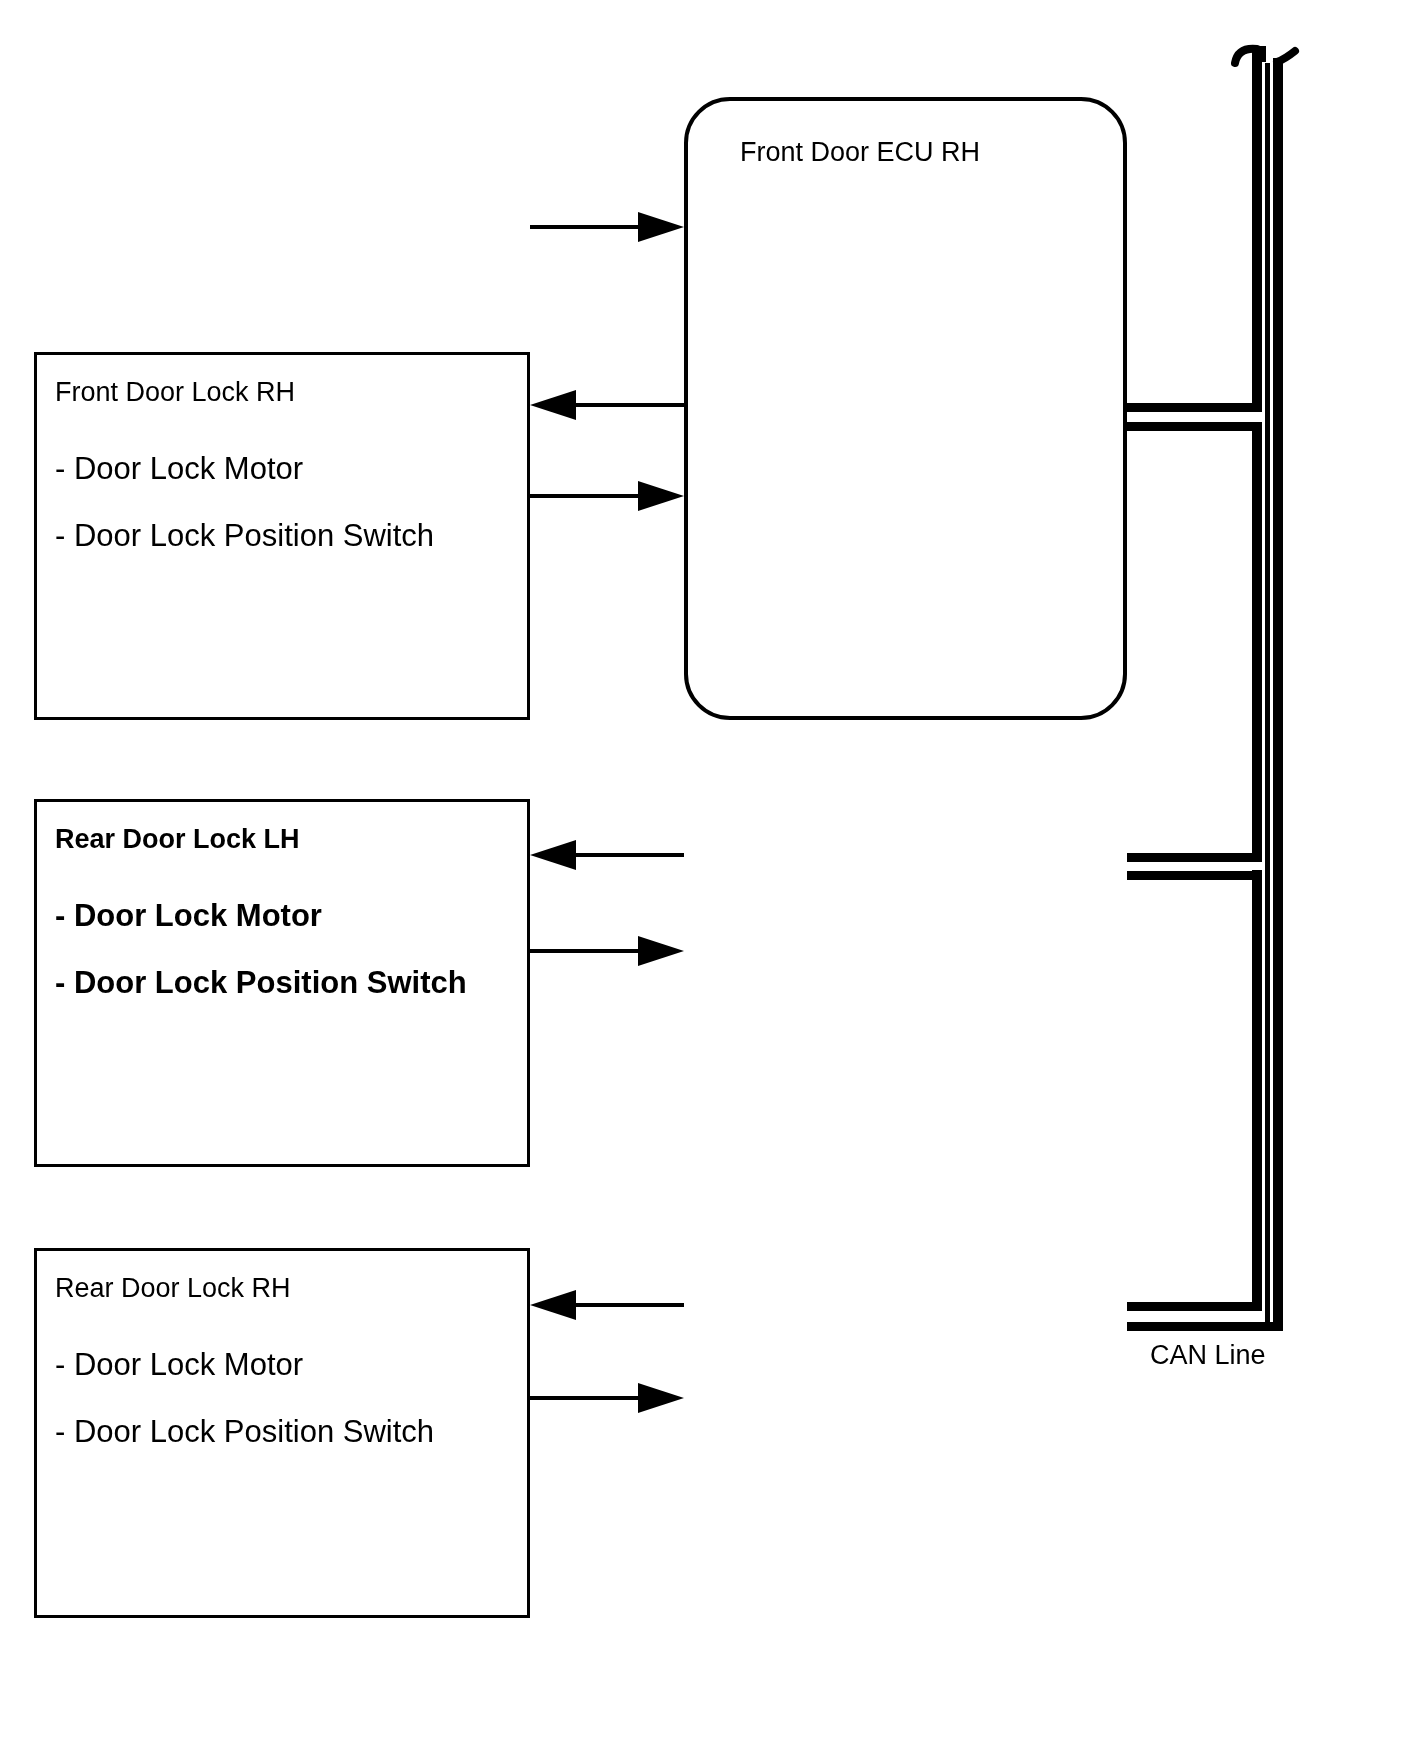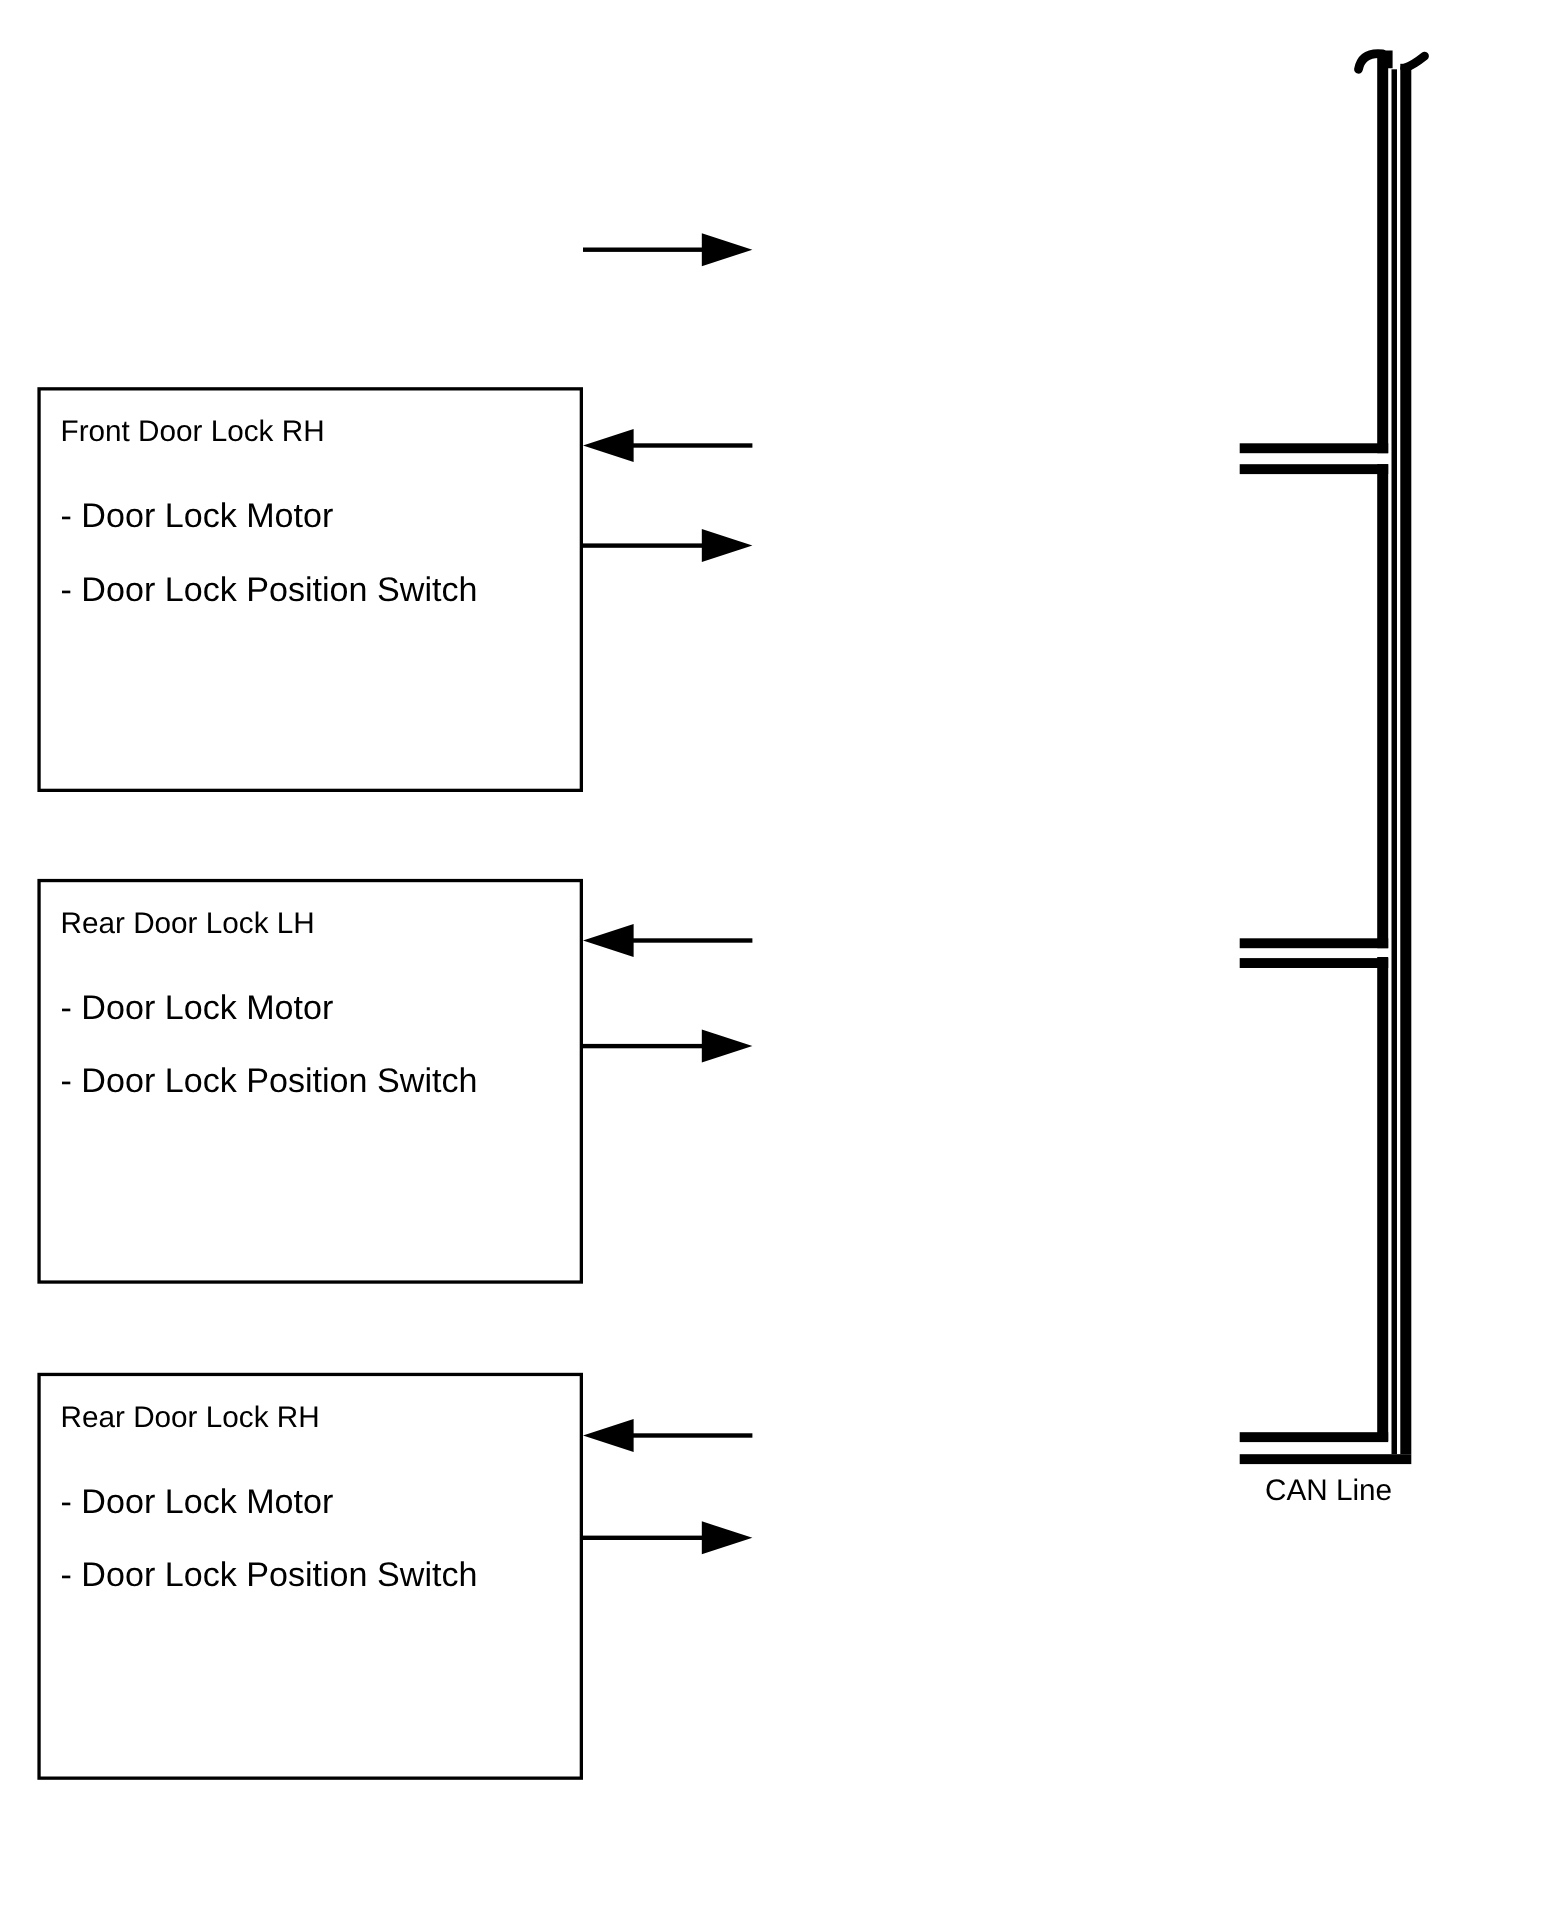--- a/index.html
+++ b/index.html
@@ -70,32 +70,35 @@
 
 <div id="canvas">
 
 
   <div class="lbox" style="top:352px;height:368px;">
     <div class="box-title">Front Door Lock RH</div>
     <div class="box-item item-0">- Door Lock Motor</div>
     <div class="box-item item-1">- Door Lock Position Switch</div>
   </div>
 
-  <div class="lbox" style="top:799px;height:368px;">
+  <div class="lbox" style="top:799px;height:368px;font-weight:bold;">
     <div class="box-title">Rear Door Lock LH</div>
     <div class="box-item item-0">- Door Lock Motor</div>
     <div class="box-item item-1">- Door Lock Position Switch</div>
   </div>
 
   <div class="lbox" style="top:1248px;height:370px;text-align:center;">
     <div class="box-title">Rear Door Lock RH</div>
     <div class="box-item item-0">- Door Lock Motor</div>
     <div class="box-item item-1">- Door Lock Position Switch</div>
   </div>
 
+  <div class="ecu" style="top:97px;height:623px;">
+    <div class="box-title">Front Door ECU RH</div>
+  </div>
 
 
 
   <div>
     <div class="shaft" style="left:530px;top:225px;width:112px;"></div>
     <div class="head-right" style="left:638px;top:212px;"></div>
   </div>
 
   <div>
     <div class="head-left" style="left:530px;top:390px;"></div>

